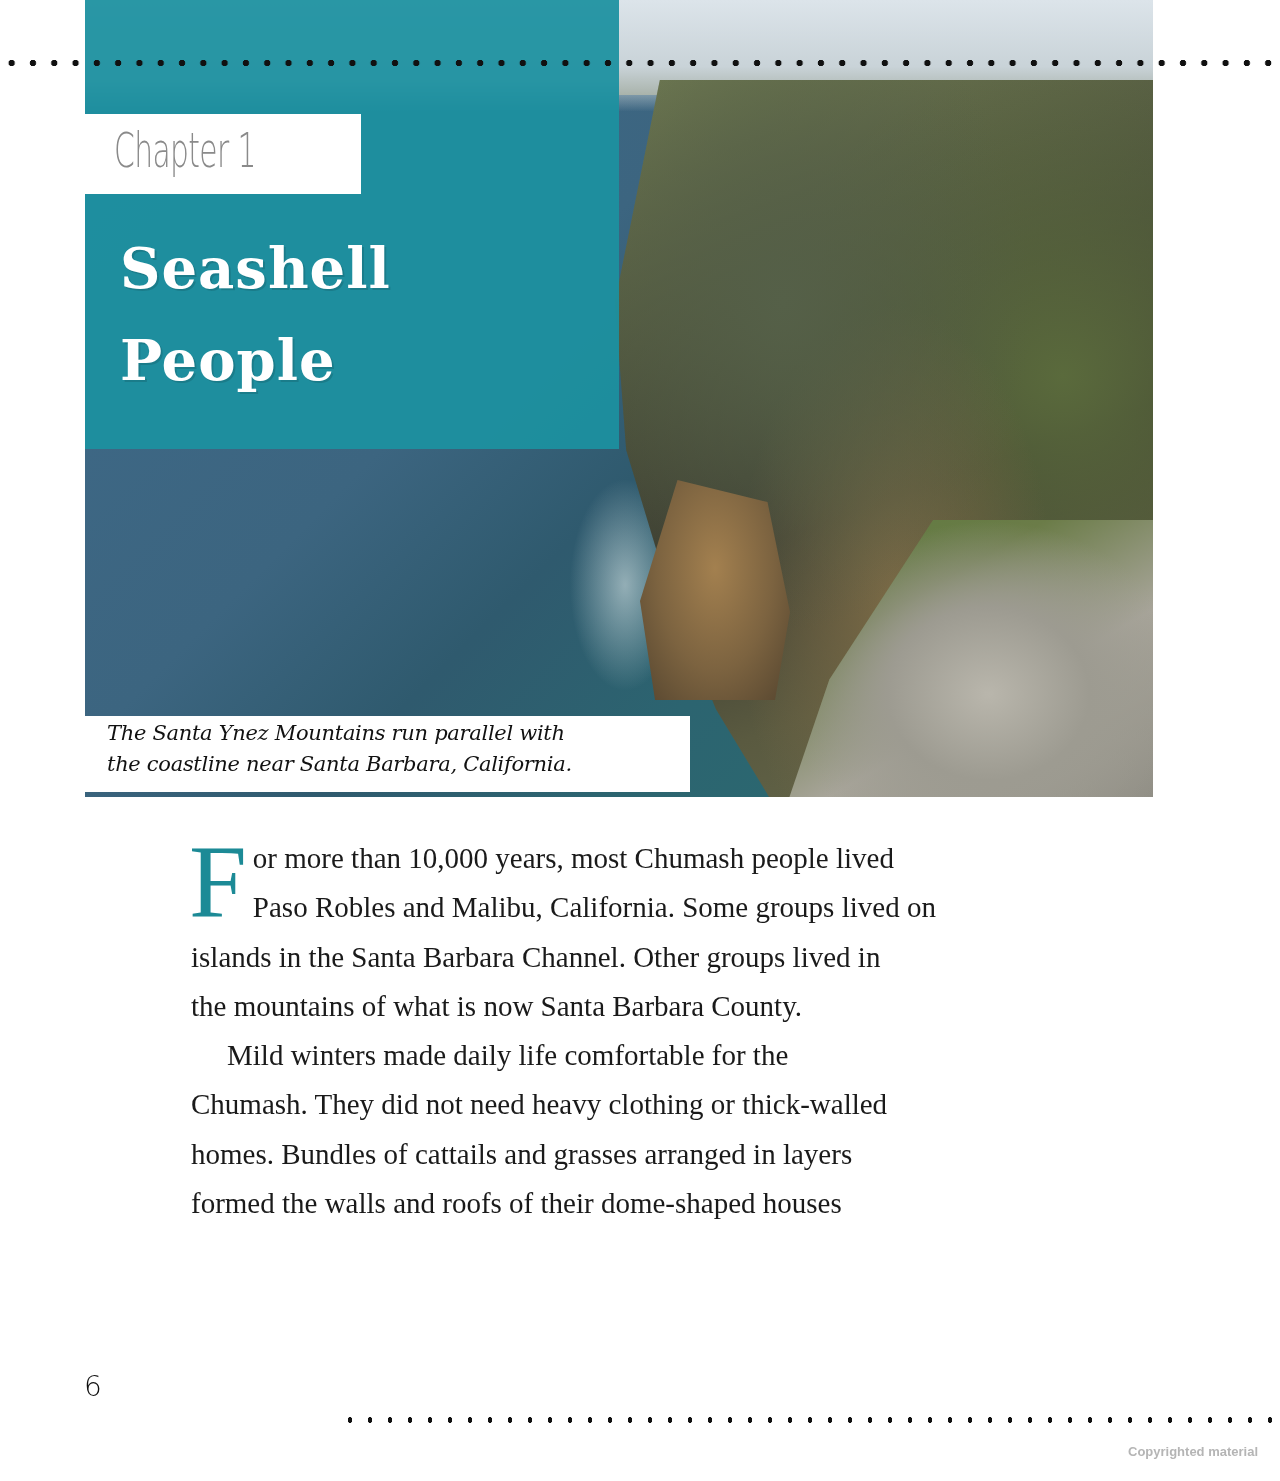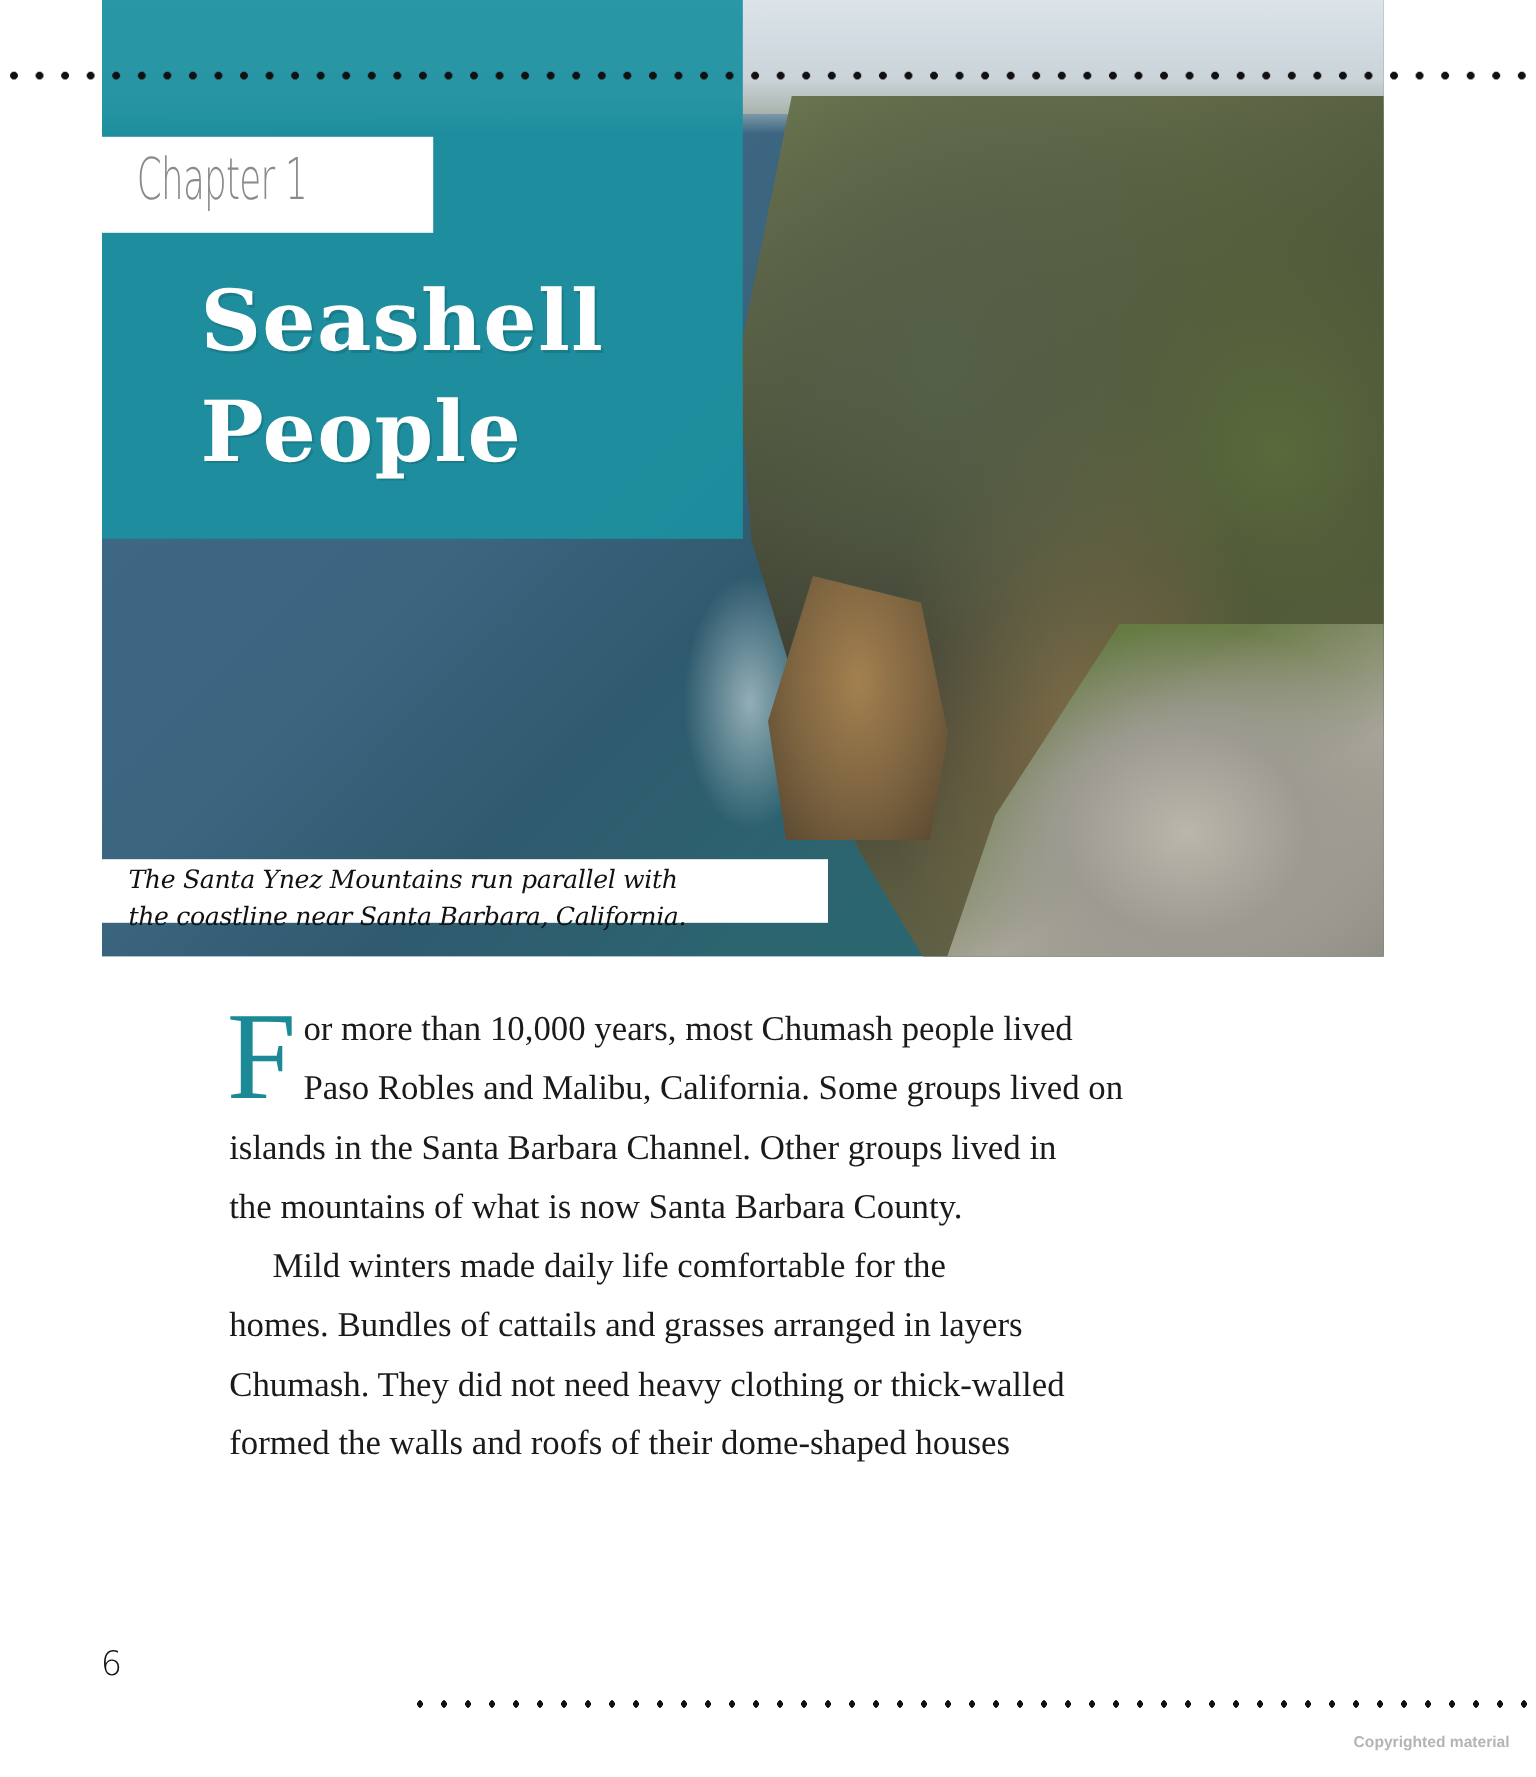--- a/index.html
+++ b/index.html
@@ -57,30 +57,29 @@
       position: absolute; left: 40px; top: 8px;
       font-family: "DejaVu Sans", sans-serif;
       font-size: 48px; color: #8a8a8a;
       letter-spacing: -1px;
       transform: scaleX(0.62); transform-origin: left center;
       white-space: nowrap; font-weight: 300;
     }
     .chapter-title {
       position: absolute; left: 120px; top: 222px; width: 480px;
       font-family: "DejaVu Serif", serif;
-      font-weight: bold; font-size: 70px; line-height: 92px;
+      font-weight: bold; font-size: 56px; line-height: 92px;
       color: #ffffff; letter-spacing: 1px;
       text-shadow: 2px 2px 0 rgba(0,0,0,0.12);
-      margin-left: 47px;
     }
     .chapter-title span { display: block; white-space: nowrap; }
 
     
     .caption-box {
-      position: absolute; left: 85px; top: 716px; width: 605px; height: 53px;
+      position: absolute; left: 85px; top: 716px; width: 605px; height: 76px;
       background: #ffffff;
       padding: 2px 0 0 22px;
     }
     .caption-line {
       display: block;
       font-family: "DejaVu Serif", serif;
       font-style: italic; font-size: 21px; line-height: 31px;
       color: #111111; white-space: nowrap; letter-spacing: -0.3px;
     }
 
@@ -156,21 +155,21 @@
 <div class="body-text">
   <p class="para">
     <span class="dropcap">F</span>
     <span class="line">or more than 10,000 years, most Chumash people lived</span>
     <span class="line">Paso Robles and Malibu, California. Some groups lived on</span>
     <span class="line">islands in the Santa Barbara Channel. Other groups lived in</span>
     <span class="line">the mountains of what is now Santa Barbara County.</span>
   </p>
   <p class="para">
     <span class="line" style="padding-left:36px">Mild winters made daily life comfortable for the</span>
+    <span class="line">Chumash. They did not need heavy clothing or thick-walled</span>
     <span class="line">homes. Bundles of cattails and grasses arranged in layers</span>
-    <span class="line">Chumash. They did not need heavy clothing or thick-walled</span>
     <span class="line">formed the walls and roofs of their dome-shaped houses</span>
   </p>
 </div>
 
 <div class="page-number">6</div>
 <div class="dots dots-bottom"></div>
 <div class="copyright">Copyrighted material</div>
 
 </body></html>

